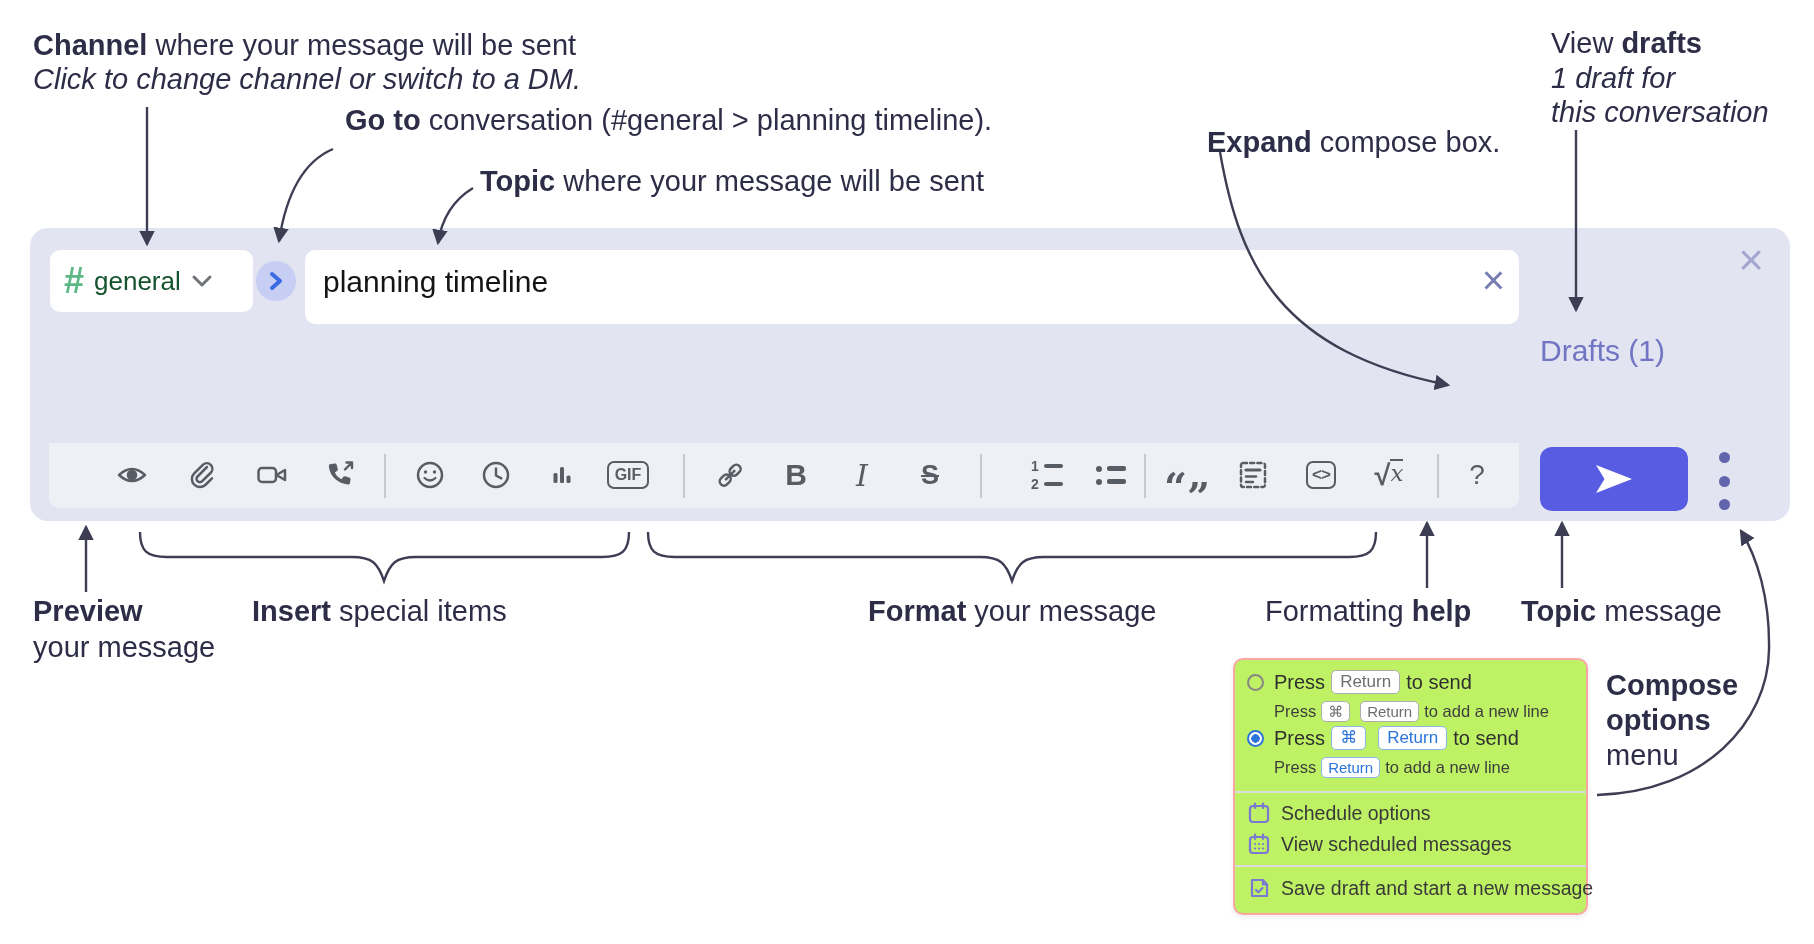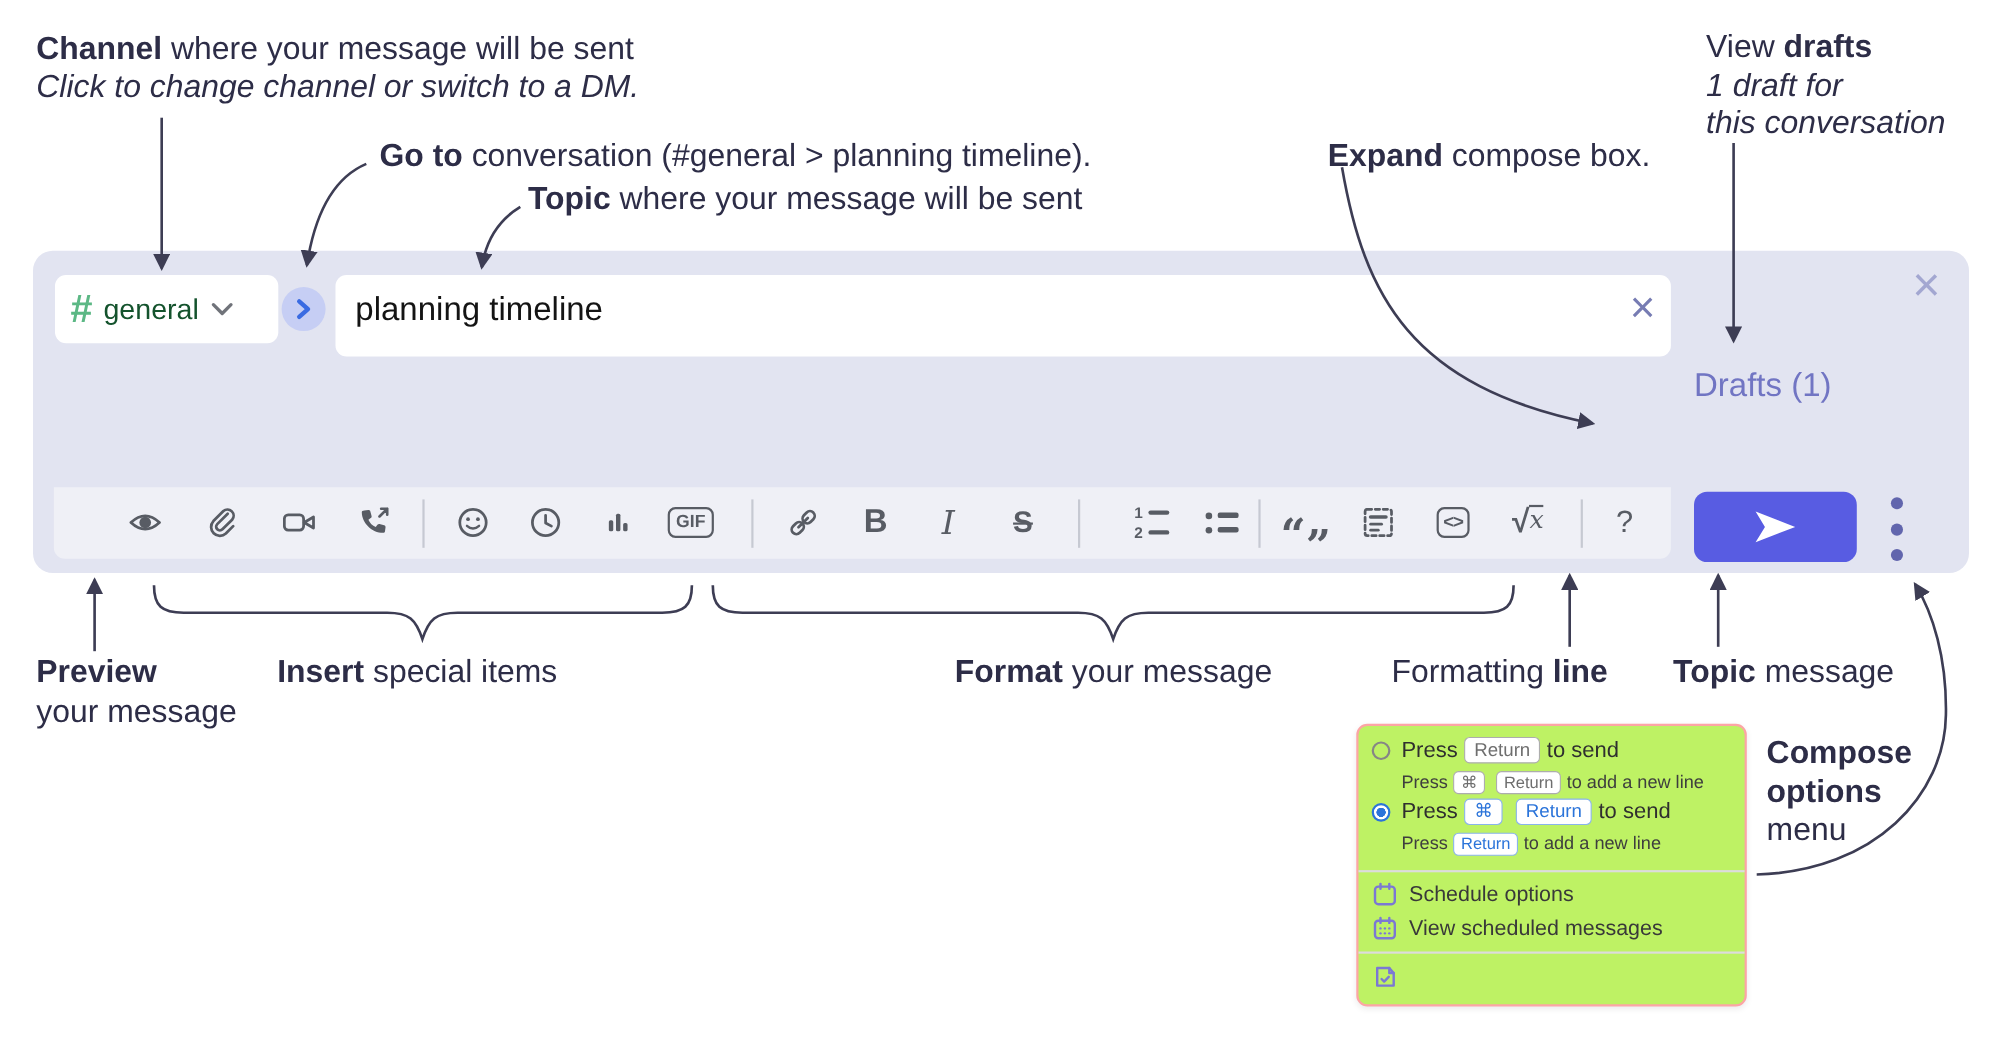--- a/index.html
+++ b/index.html
@@ -64,38 +64,38 @@
   .mitem{position:absolute;left:12px;display:flex;align-items:center;gap:10px;font-size:19.5px;
          color:#393939;cursor:pointer;white-space:nowrap;}
   svg.pic{stroke:#7b78d4;fill:none;stroke-width:2.2;stroke-linecap:round;stroke-linejoin:round;}
 </style>
 </head>
 <body>
 
 <div class="ann" style="left:33px;top:28px;"><span class="b">Channel</span><span> where your message will be sent</span></div>
 <div class="ann it" style="left:33px;top:62px;">Click to change channel or switch to a DM.</div>
 
-<div class="ann" style="left:345px;top:125px;text-align:center;"><span class="b">Go to</span><span> conversation (#general &gt; planning timeline).</span></div>
+<div class="ann" style="left:345px;top:103px;text-align:center;"><span class="b">Go to</span><span> conversation (#general &gt; planning timeline).</span></div>
 
 <div class="ann" style="left:480px;top:164px;"><span class="b">Topic</span><span> where your message will be sent</span></div>
 
 <div class="ann" style="left:1207px;top:125px;"><span class="b">Expand</span><span> compose box.</span></div>
 
 <div class="ann" style="left:1551px;top:26px;"><span>View </span><span class="b">drafts</span></div>
 <div class="ann it" style="left:1551px;top:61px;">1 draft for</div>
 <div class="ann it" style="left:1551px;top:95px;">this conversation</div>
 
 <div class="ann b" style="left:33px;top:594px;">Preview</div>
 <div class="ann" style="left:33px;top:630px;">your message</div>
 
 <div class="ann" style="left:252px;top:594px;"><span class="b">Insert</span><span> special items</span></div>
 
 <div class="ann" style="left:868px;top:594px;"><span class="b">Format</span><span> your message</span></div>
 
-<div class="ann" style="left:1265px;top:594px;"><span>Formatting </span><span class="b">line</span></div>
+<div class="ann" style="left:1265px;top:594px;"><span>Formatting </span><span class="b">help</span></div>
 
 <div class="ann" style="left:1521px;top:594px;"><span class="b">Topic</span><span> message</span></div>
 
 <div class="ann b" style="left:1606px;top:668px;">Compose</div>
 <div class="ann b" style="left:1606px;top:703px;">options</div>
 <div class="ann" style="left:1606px;top:738px;">menu</div>
 
 <svg id="overlay">
   <defs>
     <marker id="ah" viewBox="0 0 10 10" refX="8.5" refY="5" markerWidth="6.5" markerHeight="6.5" orient="auto-start-reverse">
@@ -335,14 +335,15 @@
   </div>
 
   <div class="mdivider" style="top:205px;"></div>
 
   <div class="mitem" style="top:216px;">
     <svg class="pic" width="24" height="24" viewBox="0 0 24 24">
         <path d="M5 4 h11 l4 4.5 v11.5 h-15 Z"></path>
         <path d="M16 4 v4.5 h4"></path>
         <path d="M9 14 l2.3 2.3 L15.5 12"></path>
       </svg>
+    <span>Save draft and start a new message</span>
   </div>
 </div>
 
 </body></html>

